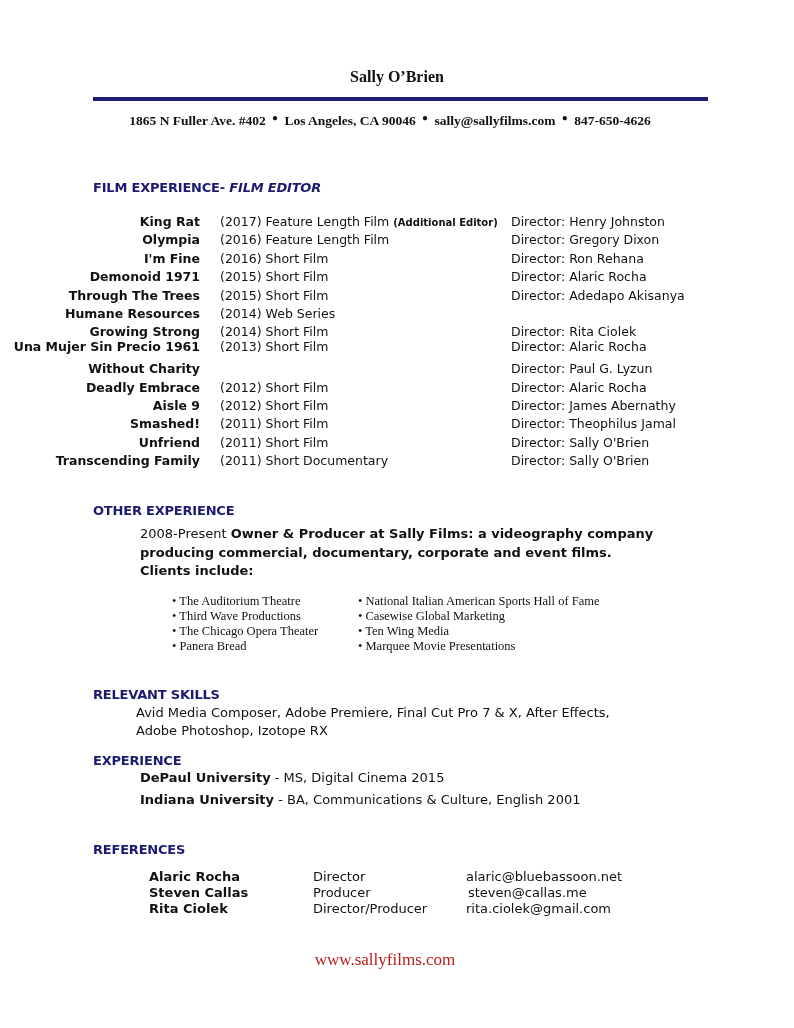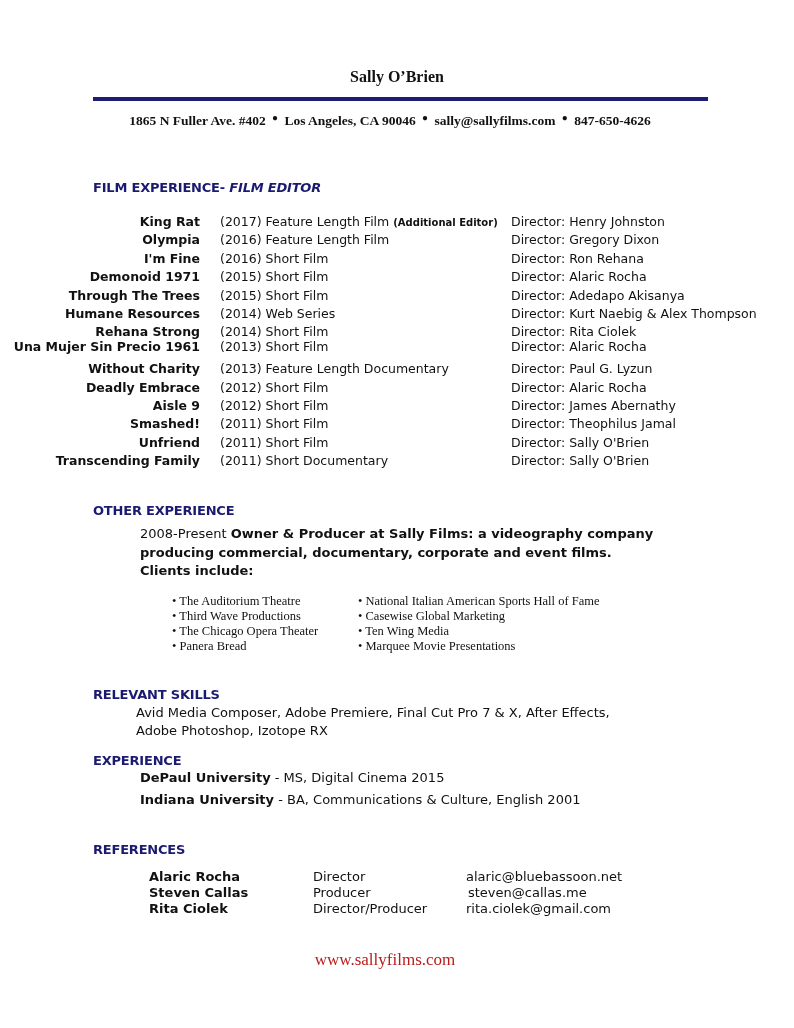--- a/index.html
+++ b/index.html
@@ -83,35 +83,33 @@
       <span class="film-dir">Director: Alaric Rocha</span>
     </div>
     <div class="abs film-row" style="top: 287.6px;">
       <span class="film-title">Through The Trees</span>
       <span class="film-desc"><span>(2015)</span> <span>Short Film</span> <span class="note"></span></span>
       <span class="film-dir">Director: Adedapo Akisanya</span>
     </div>
     <div class="abs film-row" style="top: 306px;">
       <span class="film-title">Humane  Resources</span>
       <span class="film-desc"><span>(2014)</span> <span>Web Series</span> <span class="note"></span></span>
-      <span class="film-dir">Director: Kurt Naebig &amp; Alex Thompson</span>
     </div>
     <div class="abs film-row" style="top: 324.4px;">
-      <span class="film-title">Rehana Strong</span>
+      <span class="film-title">Growing Strong</span>
       <span class="film-desc"><span>(2014)</span> <span>Short Film</span> <span class="note"></span></span>
       <span class="film-dir">Director: Rita Ciolek</span>
     </div>
     <div class="abs film-row" style="top: 339px;">
       <span class="film-title">Una Mujer Sin Precio 1961</span>
       <span class="film-desc"><span>(2013)</span> <span>Short Film</span> <span class="note"></span></span>
       <span class="film-dir">Director: Alaric Rocha</span>
     </div>
     <div class="abs film-row" style="top: 361.2px;">
       <span class="film-title">Without Charity</span>
-      <span class="film-desc"><span>(2013)</span> <span>Feature Length Documentary</span> <span class="note"></span></span>
       <span class="film-dir">Director: Paul G. Lyzun</span>
     </div>
     <div class="abs film-row" style="top: 379.6px;">
       <span class="film-title">Deadly Embrace</span>
       <span class="film-desc"><span>(2012)</span> <span>Short Film</span> <span class="note"></span></span>
       <span class="film-dir">Director: Alaric Rocha</span>
     </div>
     <div class="abs film-row" style="top: 398px;">
       <span class="film-title">Aisle 9</span>
       <span class="film-desc"><span>(2012)</span> <span>Short Film</span> <span class="note"></span></span>

